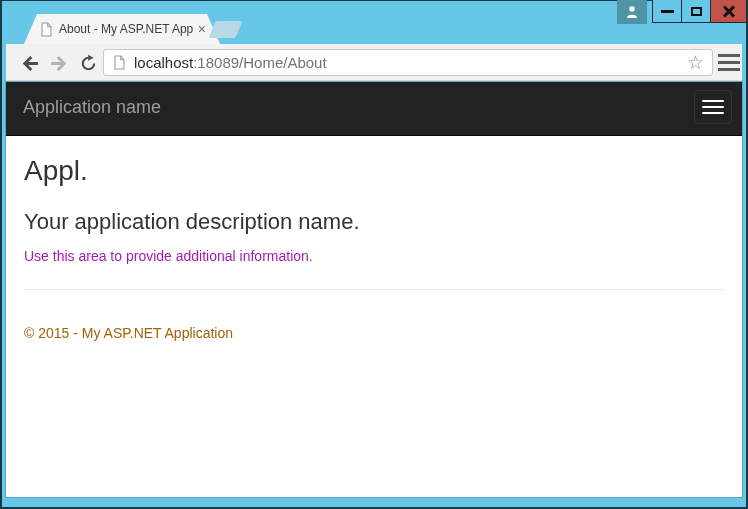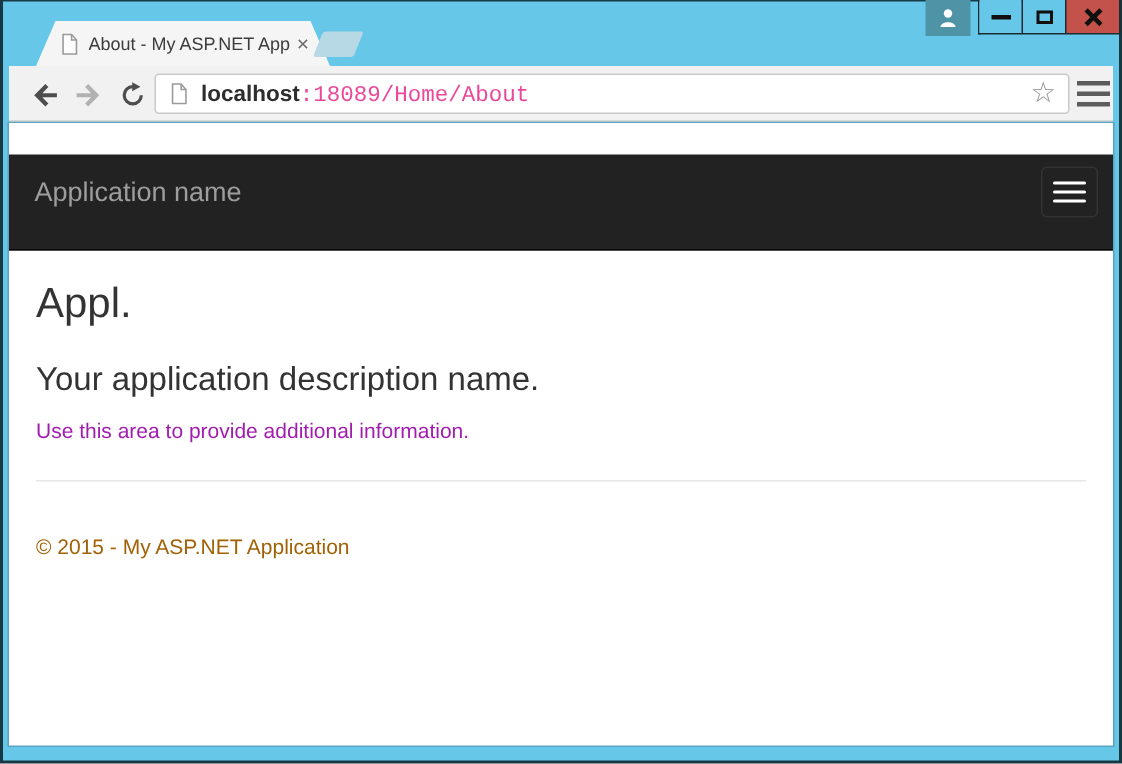--- a/index.html
+++ b/index.html
@@ -64,38 +64,37 @@
   }
   .nav-btn { position: absolute; top: 7px; width: 24px; height: 24px;
     display: flex; align-items: center; justify-content: center; }
   .btn-back { left: 12px; } .btn-fwd { left: 40px; } .btn-reload { left: 70px; }
   .omnibox {
     position: absolute; left: 97px; top: 5px; width: 610px; height: 27px;
     background: #fff; border: 1px solid #c9c9c9; border-radius: 3px;
     display: flex; align-items: center; padding: 0 6px 0 9px;
   }
   .url-text { font-size: 15px; margin-left: 8px; flex: 1; white-space: nowrap; overflow: hidden; }
-  .url-host { color: #2d2d2d; font-weight: bold; }
-  .url-path { color: #ec4899; font-family: Liberation Mono, monospace; }
+  .url-host { color: #2d2d2d; }
+  .url-path { color: #737373; }
   .star { font-size: 19px; color: #8e8e8e; line-height: 1; margin-right: 2px; }
   .chrome-menu {
     position: absolute; left: 712px; top: 10px; width: 22px; height: 17px;
     display: flex; flex-direction: column; justify-content: space-between;
   }
   .chrome-menu .bar { width: 22px; height: 3.4px; background: #5c5c5c; }
 
   
   .page {
     position: absolute; left: 6px; top: 82px; width: 736px; height: 415px;
     background: #fff; box-shadow: 0 0 0 1px rgba(70, 100, 115, 0.35);
   }
   .navbar {
-    position: relative; width: 100%; height: 64px; background: #222;
+    position: relative; width: 100%; height: 54px; background: #222;
     border-bottom: 1px solid #080808;
-    margin-top: 21px;
   }
   .navbar-brand {
     position: absolute; left: 17px; top: 0; line-height: 50px;
     font-size: 18px; color: #9d9d9d; cursor: pointer;
   }
   .navbar-toggle {
     position: absolute; right: 10px; top: 8px; width: 38px; height: 34px;
     background: transparent; border: 1px solid #333; border-radius: 4px;
     display: flex; flex-direction: column; align-items: center; justify-content: center;
     gap: 4px; cursor: pointer;

